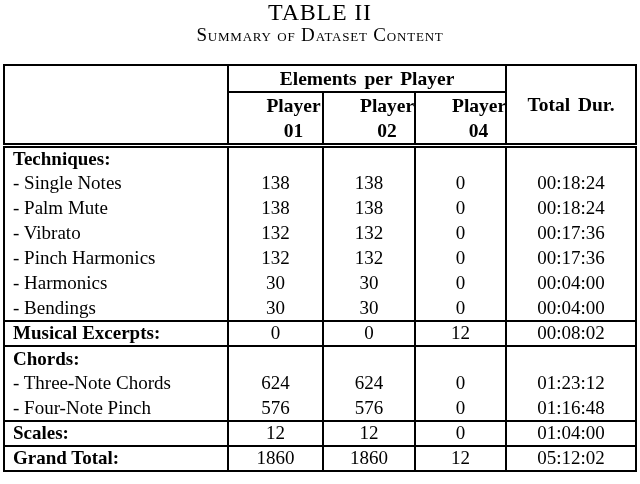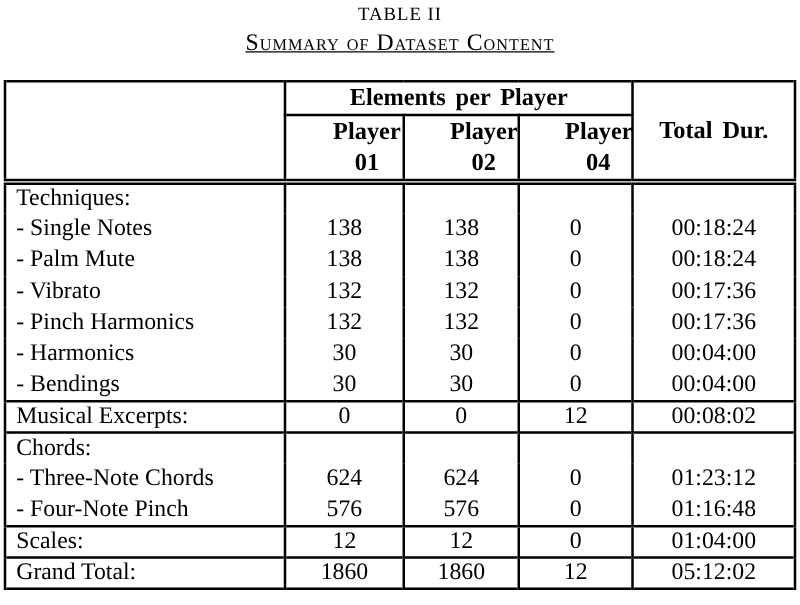--- a/index.html
+++ b/index.html
@@ -15,31 +15,30 @@
   .page {
     width: 640px;
     height: 484px;
     position: relative;
   }
   .caption {
     text-align: center;
     padding-top: 2px;
   }
   .caption-title {
-    font-size: 15px;
+    font-size: 24px;
     letter-spacing: 0.8px;
     line-height: 21px;
   }
   .caption-subtitle {
     font-size: 19px;
     font-variant: small-caps;
     letter-spacing: 0.8px;
     line-height: 21px;
     margin-top: 1px;
-    text-decoration: underline;
   }
   table.data-table {
     border-collapse: collapse;
     table-layout: fixed;
     width: 632px;
     margin-left: 3px;
     margin-top: 19px;
     border: 2px solid #000;
   }
   col.c-label { width: 224px; }
@@ -76,21 +75,21 @@
   }
   tbody tr { height: 25px; }
   tbody td {
     font-size: 19px;
     text-align: center;
   }
   td.label-cell {
     text-align: left;
     padding-left: 8px;
   }
-  tr.section td.label-cell { font-weight: normal; }
+  tr.section td.label-cell { font-weight: bold; }
   tr.rule td { border-top: 2px solid #000; }
 </style>
 </head>
 <body>
 
 <div class="page">
 
   <div class="caption">
     <div class="caption-title">TABLE II</div>
     <div class="caption-subtitle">Summary of Dataset Content</div>

